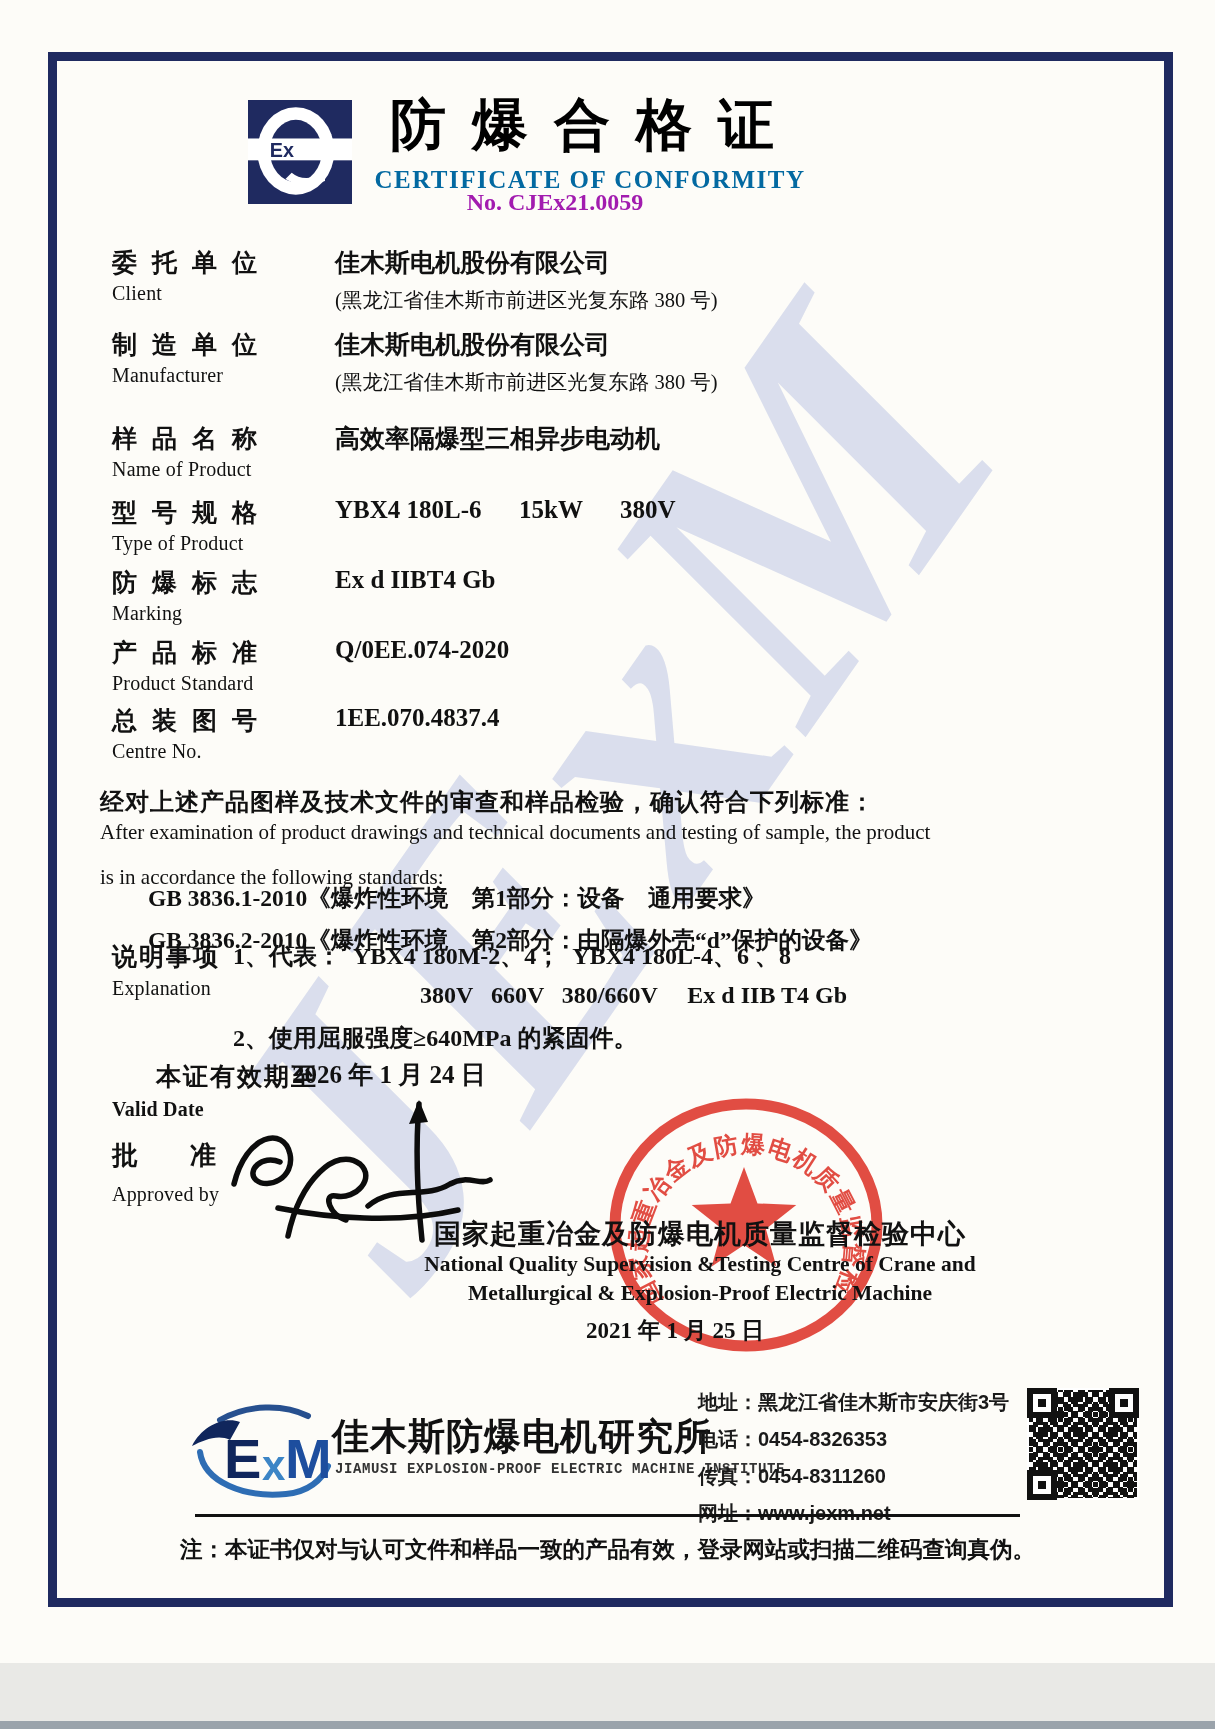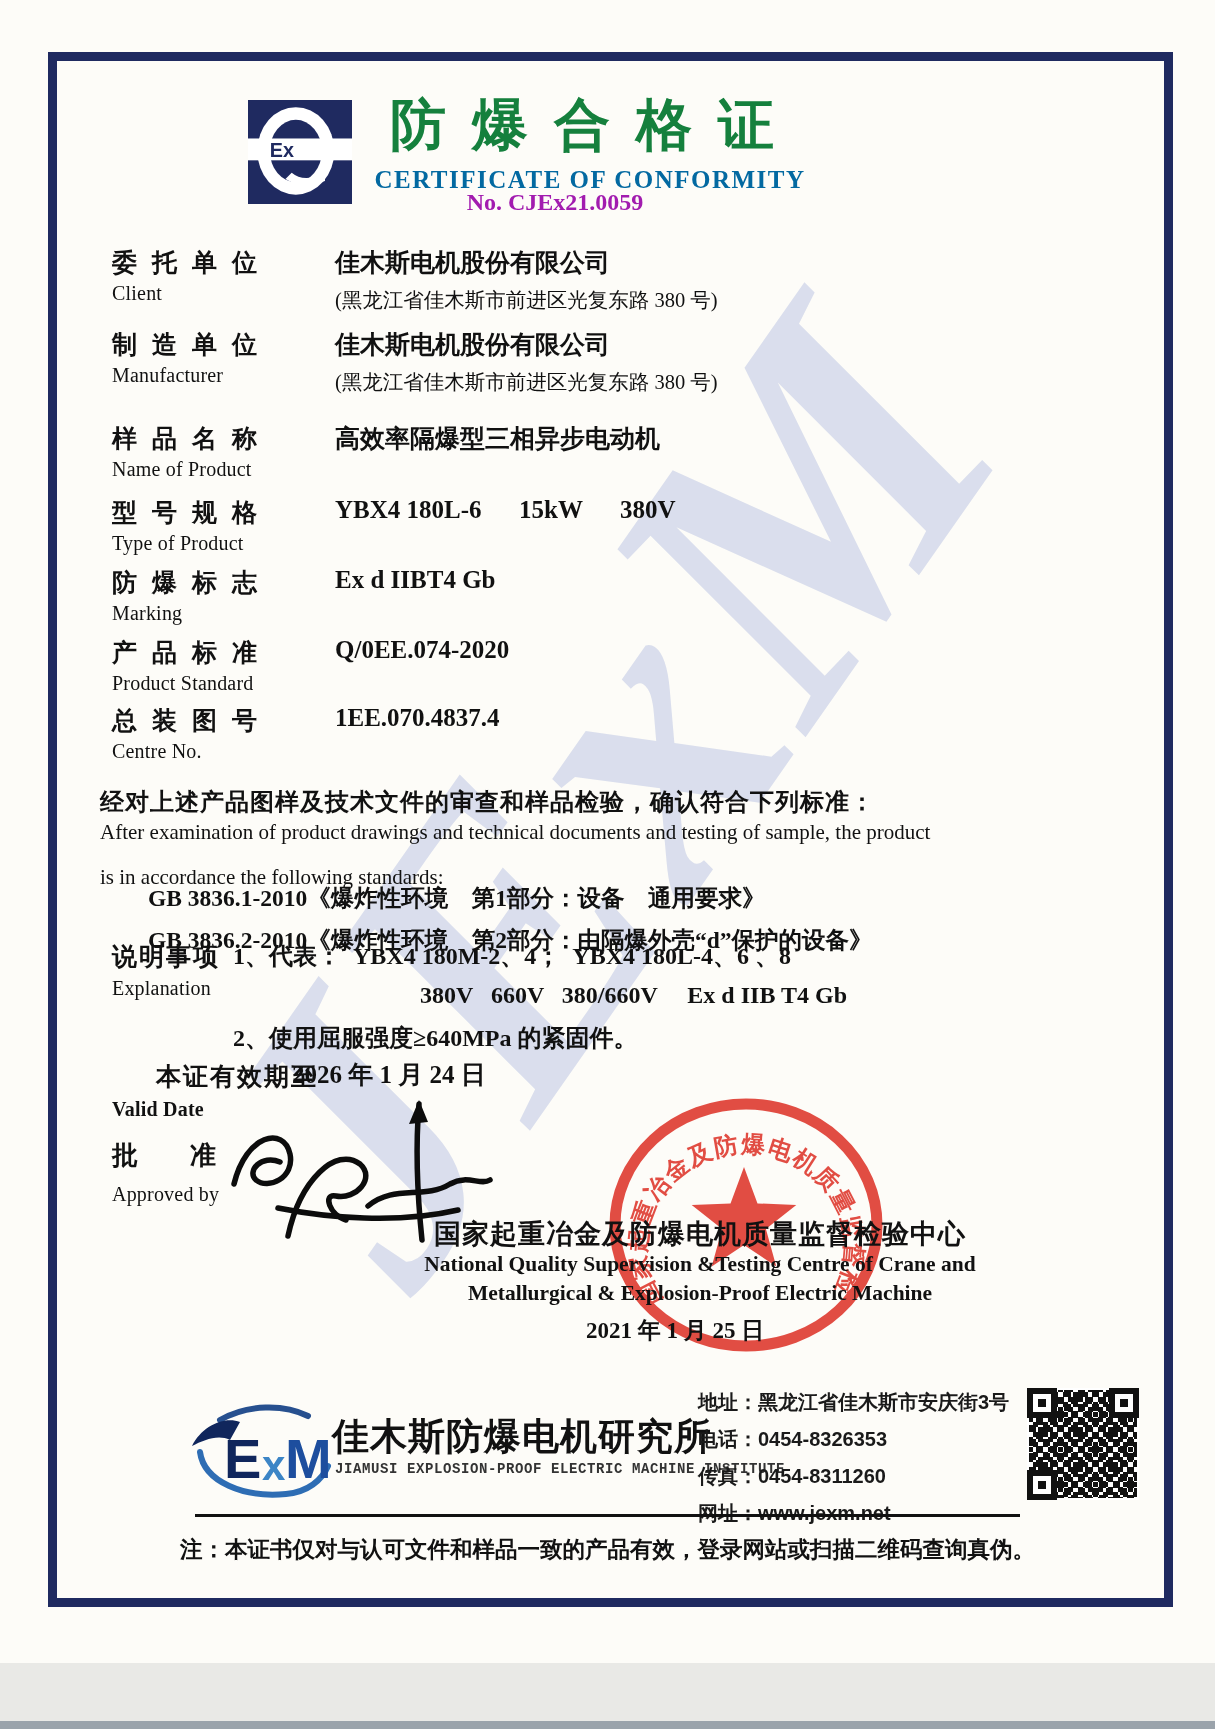--- a/index.html
+++ b/index.html
@@ -14,21 +14,21 @@
   
   .watermark{left:-45px;top:560px;width:1300px;text-align:center;z-index:1;
     font-size:400px;font-weight:bold;font-style:italic;letter-spacing:8px;
     color:rgba(166,177,219,.40);transform:rotate(-55deg);
     font-family:"Liberation Serif",serif;pointer-events:none;}
   .z2{z-index:2;}
   .z3{z-index:3;}
   
   .ex-mark{left:248px;top:99px;width:104px;height:106px;}
   .title-cn{left:360px;top:88px;width:470px;text-align:center;font-size:56px;font-weight:bold;
-    color:#15803d;letter-spacing:26px;font-family:"Liberation Sans",sans-serif;}
+    color:#000000;letter-spacing:26px;font-family:"Liberation Sans",sans-serif;}
   .title-en{left:340px;top:166px;width:500px;text-align:center;font-size:25px;font-weight:bold;
     color:#0369a1;letter-spacing:1.5px;}
   .cert-no{left:330px;top:189px;width:450px;text-align:center;font-size:24px;font-weight:bold;color:#a21caf;}
   
   .row{left:0;top:0;width:1100px;}
   .lab{position:absolute;left:112px;top:0;width:240px;}
   .lab-cn{font-size:25px;font-weight:bold;letter-spacing:15px;white-space:pre;}
   .lab-en{font-size:20px;margin-top:3px;letter-spacing:.2px;}
   .lab-en.b{font-weight:bold;}
   .val{position:absolute;left:335px;top:0;width:720px;}

